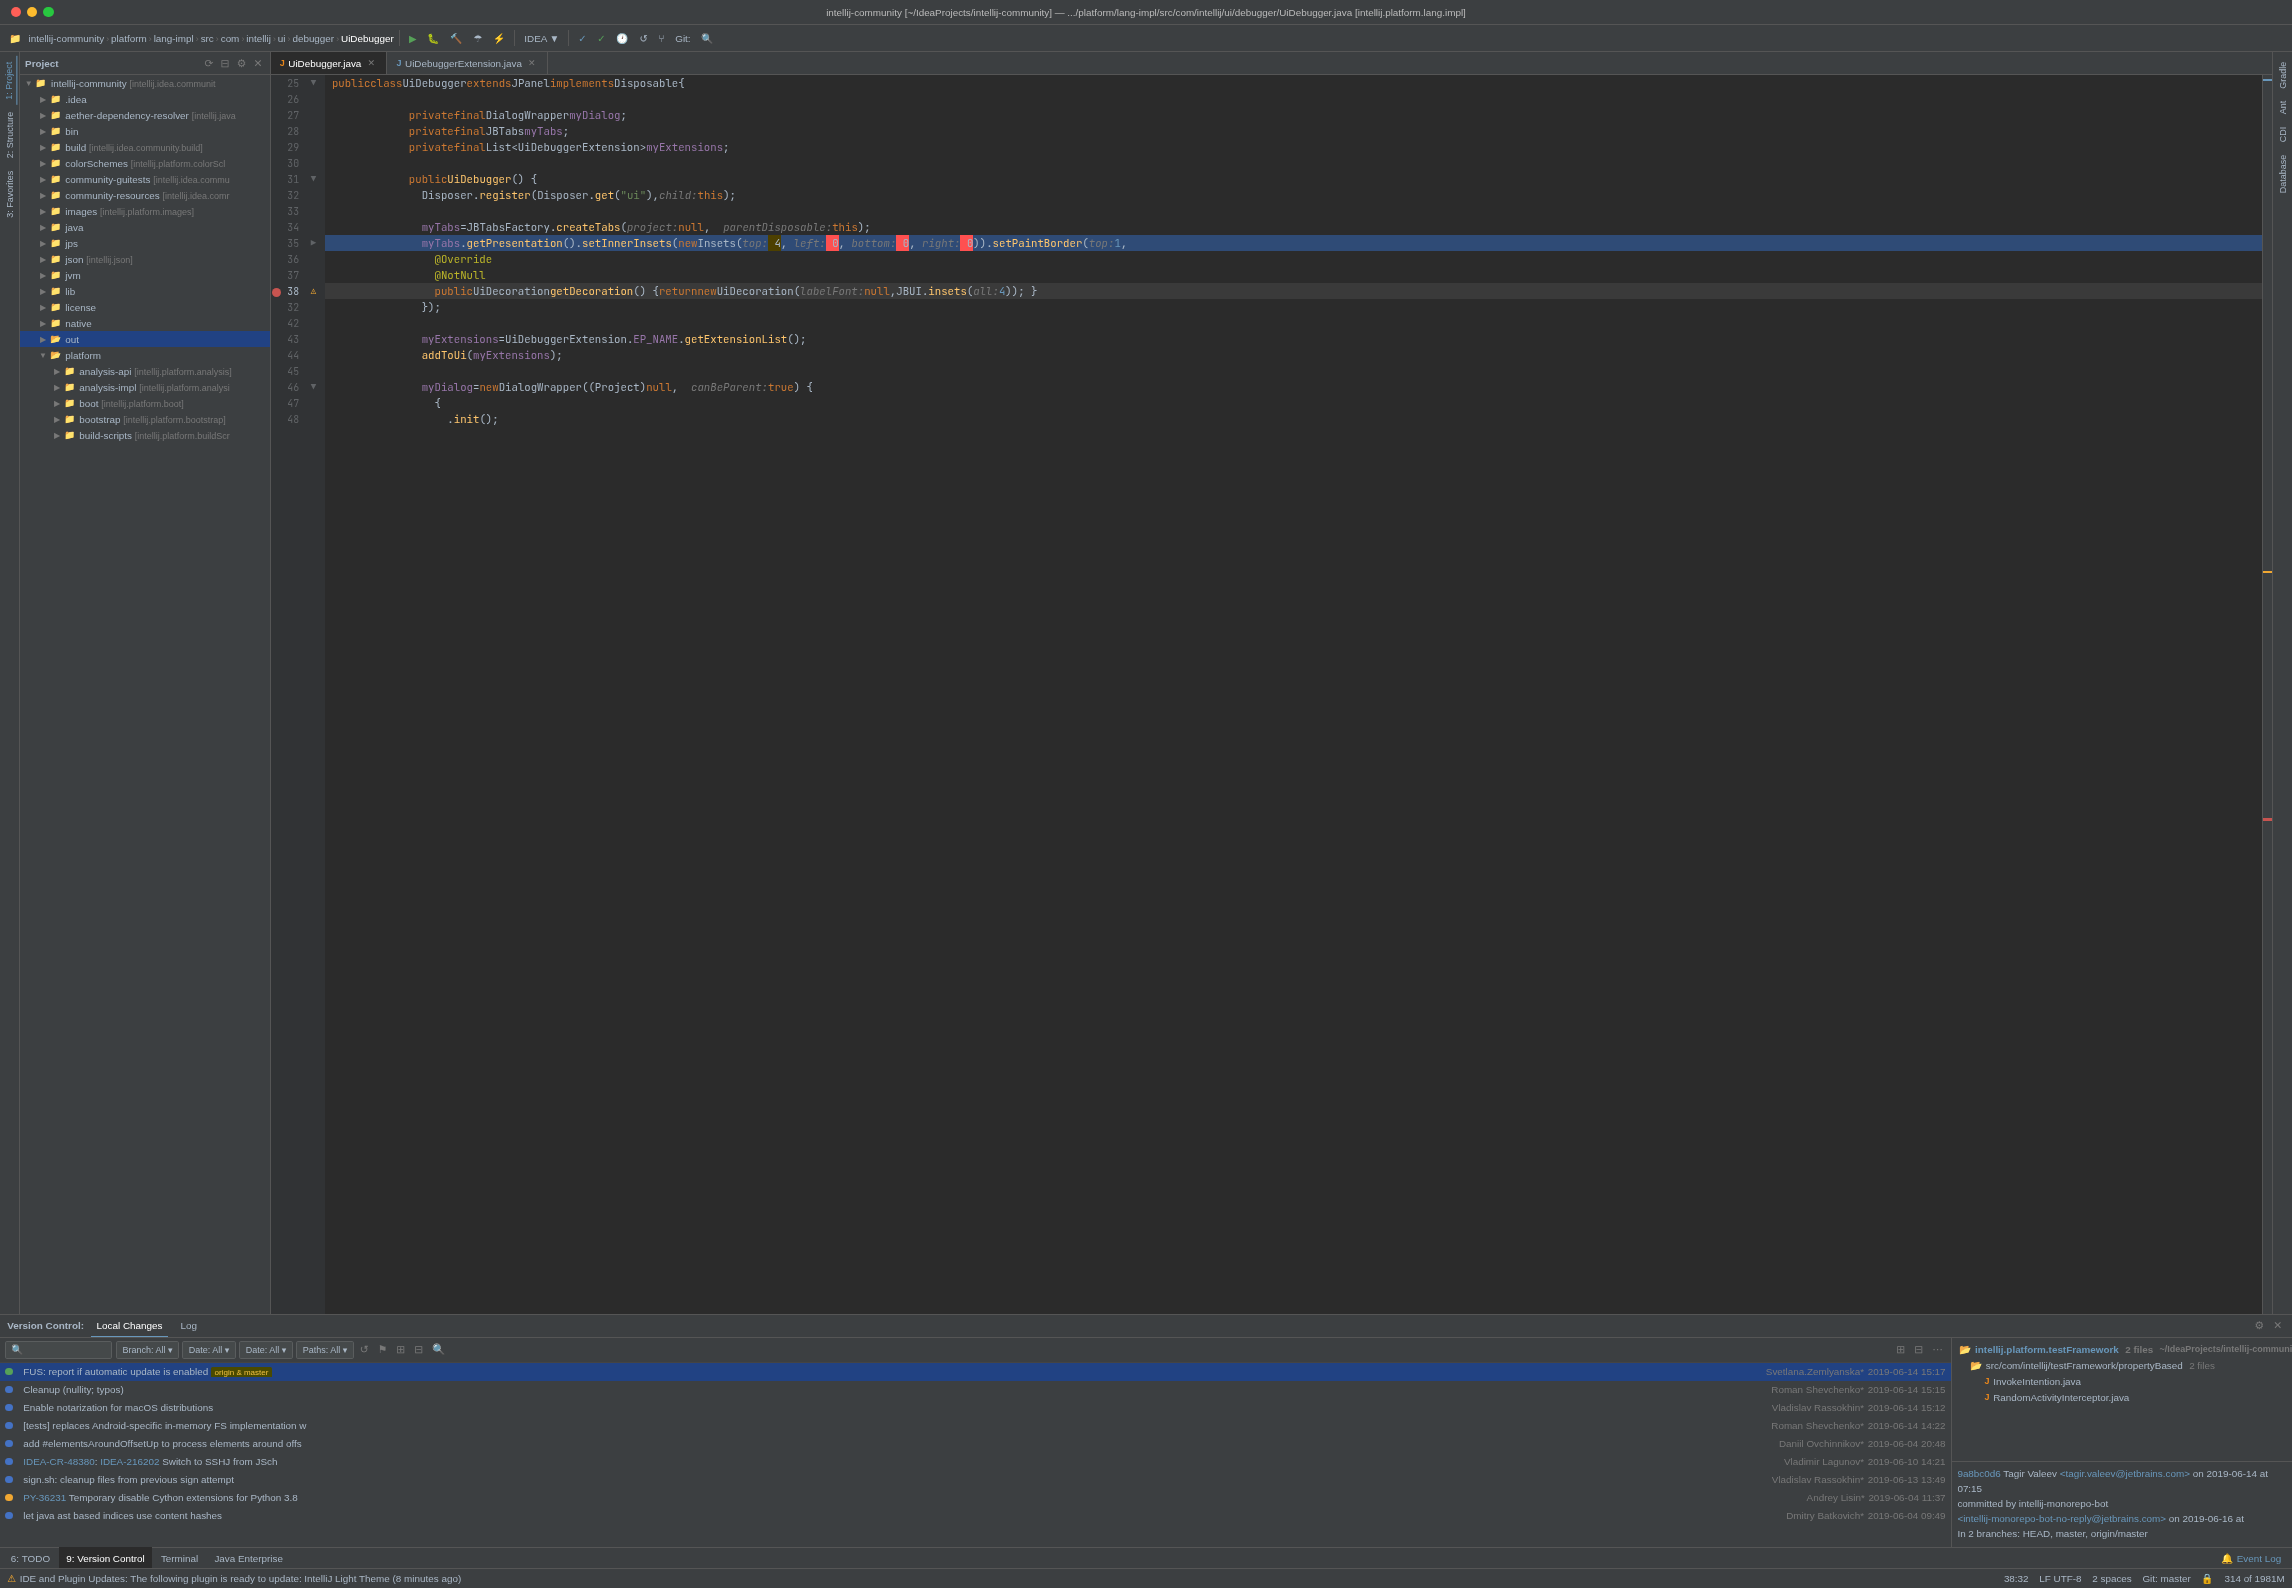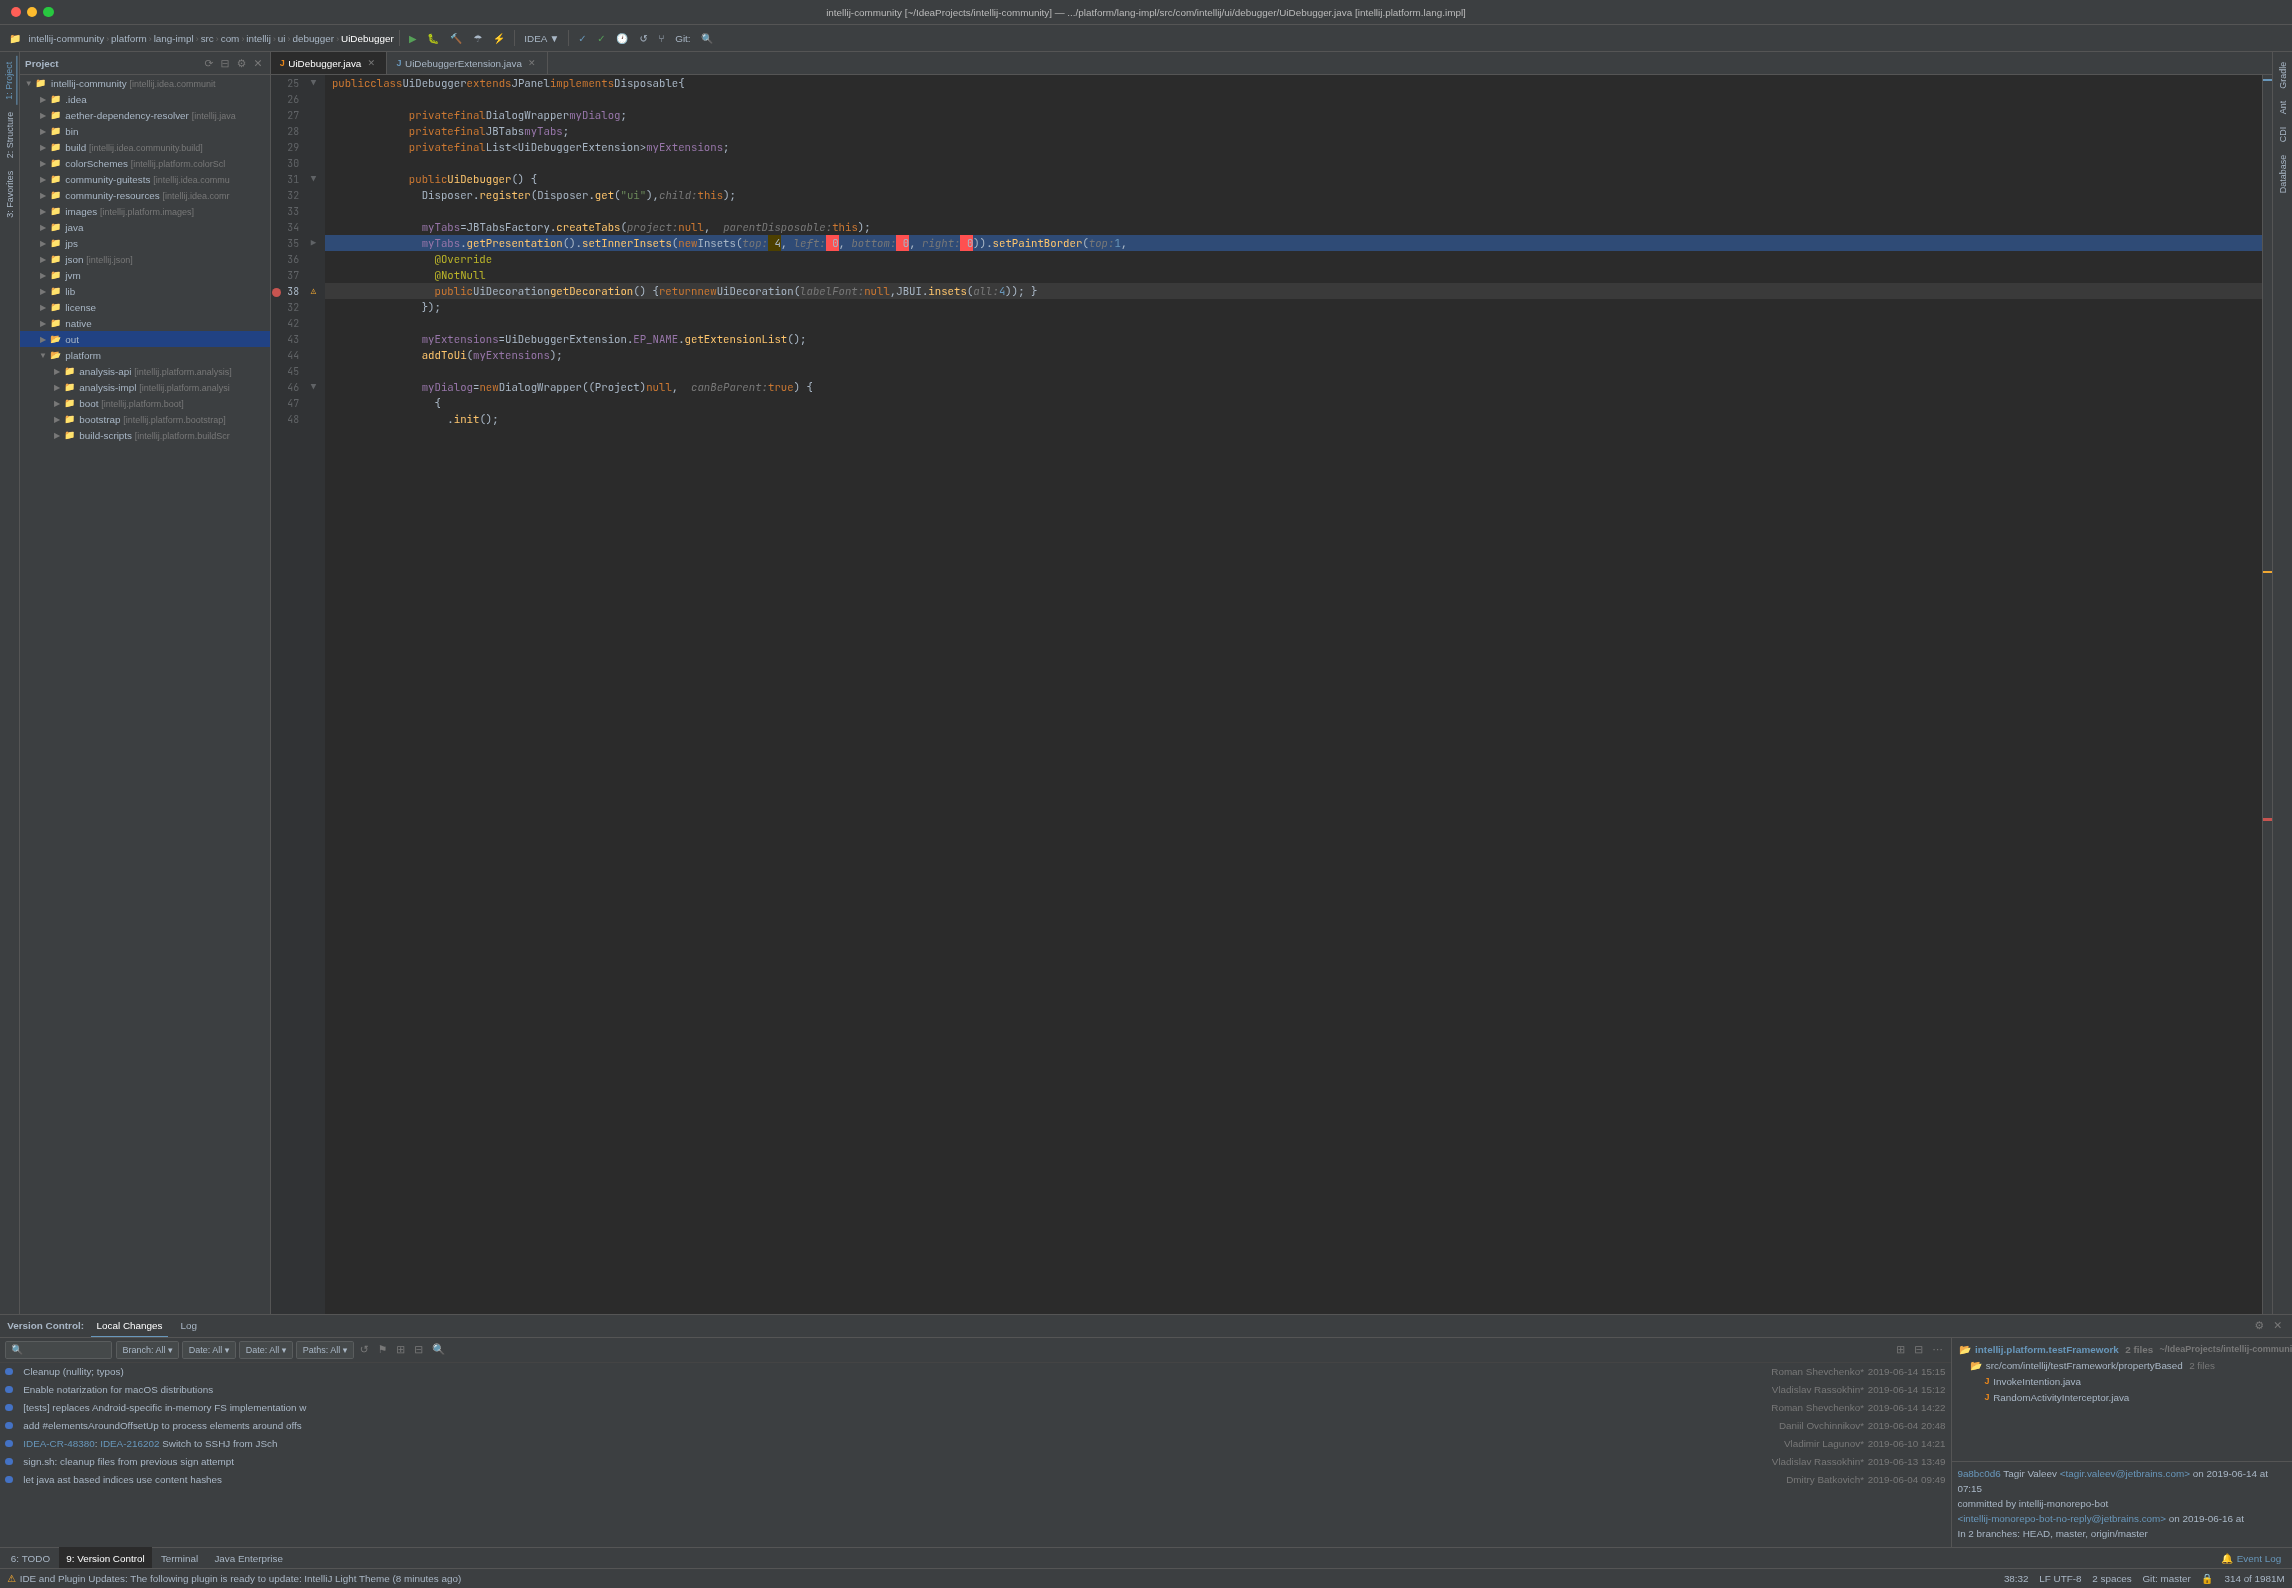--- a/index.html
+++ b/index.html
@@ -1055,20 +1055,29 @@
         <button class="vc-icon-btn">⊞</button>
         <button class="vc-icon-btn">⊟</button>
         <button class="vc-icon-btn">🔍</button>
         <div style="flex:1;"></div>
         <button class="vc-icon-btn">⊞</button>
         <button class="vc-icon-btn">⊟</button>
         <button class="vc-icon-btn">⋯</button>
       </div>
       <div class="vc-list">
 
+        <div class="vc-row selected">
+          <div class="vc-dot dot-green"></div>
+          <div class="vc-msg">
+            FUS: report if automatic update is enabled
+            <span class="vc-tag">origin &amp; master</span>
+          </div>
+          <div class="vc-author">Svetlana.Zemlyanska*</div>
+          <div class="vc-date">2019-06-14 15:17</div>
+        </div>
 
         <div class="vc-row">
           <div class="vc-dot dot-blue"></div>
           <div class="vc-msg">Cleanup (nullity; typos)</div>
           <div class="vc-author">Roman Shevchenko*</div>
           <div class="vc-date">2019-06-14 15:15</div>
         </div>
 
         <div class="vc-row">
           <div class="vc-dot dot-blue"></div>
@@ -1100,20 +1109,28 @@
           <div class="vc-date">2019-06-10 14:21</div>
         </div>
 
         <div class="vc-row">
           <div class="vc-dot dot-blue"></div>
           <div class="vc-msg">sign.sh: cleanup files from previous sign attempt</div>
           <div class="vc-author">Vladislav Rassokhin*</div>
           <div class="vc-date">2019-06-13 13:49</div>
         </div>
 
+        <div class="vc-row">
+          <div class="vc-dot dot-yellow"></div>
+          <div class="vc-msg">
+            <a>PY-36231</a> Temporary disable Cython extensions for Python 3.8
+          </div>
+          <div class="vc-author">Andrey Lisin*</div>
+          <div class="vc-date">2019-06-04 11:37</div>
+        </div>
 
         <div class="vc-row">
           <div class="vc-dot dot-blue"></div>
           <div class="vc-msg">let java ast based indices use content hashes</div>
           <div class="vc-author">Dmitry Batkovich*</div>
           <div class="vc-date">2019-06-04 09:49</div>
         </div>
       </div>
     </div>
 

